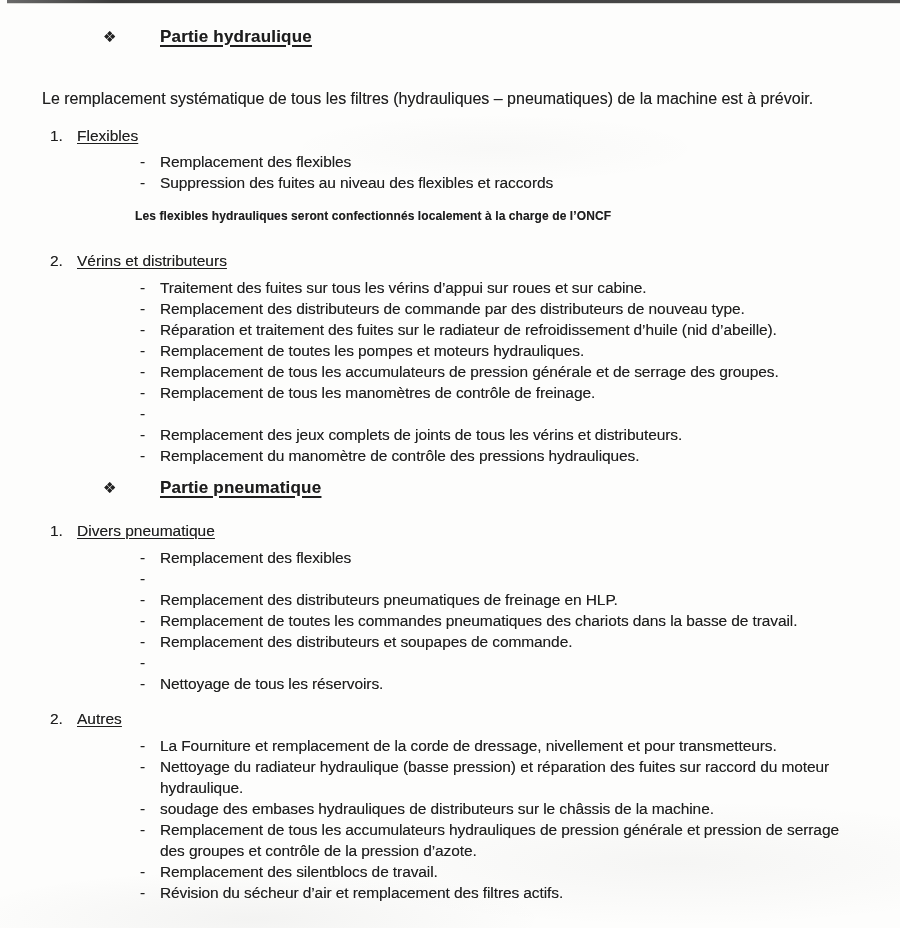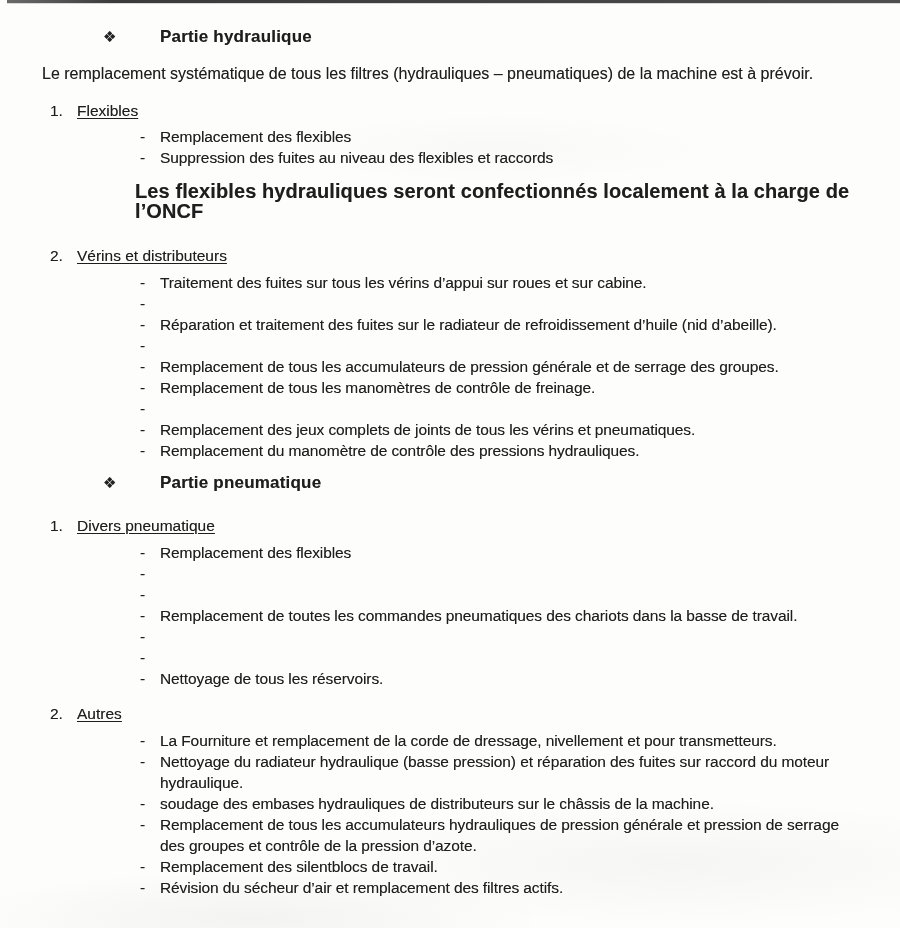--- a/index.html
+++ b/index.html
@@ -32,27 +32,28 @@
     font-weight: bold;
     line-height: 20px;
   }
   .main-heading .hbullet {
     width: 57px;
     font-weight: normal;
     font-size: 15px;
     color: #222;
   }
   .main-heading .htitle {
+    text-decoration: underline;
     text-decoration-thickness: 1.5px;
     text-underline-offset: 3px;
     letter-spacing: 0.2px;
   }
   .mh2 { margin-top: 12px; }
   .intro {
-    margin: 14px 0 0 42px;
+    margin: 39px 0 0 42px;
     max-width: 795px;
     font-size: 16px;
     line-height: 26px;
   }
   .sechead {
     display: flex;
     margin-left: 50px;
     font-size: 15.5px;
     line-height: 20px;
   }
@@ -71,21 +72,21 @@
   .l2, .l3, .l4 { margin-top: 6px; }
   .item {
     display: flex;
     font-size: 15.5px;
     line-height: 21px;
   }
   .item .dash { width: 20px; }
   .item .txt { max-width: 705px; letter-spacing: -0.1px; }
   .note {
     margin: 13px 0 0 135px;
-    font-size: 20px;
+    font-size: 12px;
     font-weight: bold;
     line-height: 20px;
     letter-spacing: 0.1px;
   }
 </style>
 </head>
 <body>
 
 <div class="page">
   <div class="topbar"></div>
@@ -118,42 +119,44 @@
     <span class="num">2.</span>
     <span class="sectitle">Vérins et distributeurs</span>
   </div>
   <div class="list l2">
     <div class="item">
       <span class="dash">-</span>
       <span class="txt">Traitement des fuites sur tous les vérins d’appui sur roues et sur cabine.</span>
     </div>
     <div class="item">
       <span class="dash">-</span>
+      <span class="txt">Remplacement des distributeurs de commande par des distributeurs de nouveau type.</span>
     </div>
     <div class="item">
       <span class="dash">-</span>
       <span class="txt">Réparation et traitement des fuites sur le radiateur de refroidissement d’huile (nid d’abeille).</span>
     </div>
     <div class="item">
       <span class="dash">-</span>
+      <span class="txt">Remplacement de toutes les pompes et moteurs hydrauliques.</span>
     </div>
     <div class="item">
       <span class="dash">-</span>
       <span class="txt">Remplacement de tous les accumulateurs de pression générale et de serrage des groupes.</span>
     </div>
     <div class="item">
       <span class="dash">-</span>
       <span class="txt">Remplacement de tous les manomètres de contrôle de freinage.</span>
     </div>
     <div class="item">
       <span class="dash">-</span>
     </div>
     <div class="item">
       <span class="dash">-</span>
-      <span class="txt">Remplacement des jeux complets de joints de tous les vérins et pneumatiques.</span>
+      <span class="txt">Remplacement des jeux complets de joints de tous les vérins et distributeurs.</span>
     </div>
     <div class="item">
       <span class="dash">-</span>
       <span class="txt">Remplacement du manomètre de contrôle des pressions hydrauliques.</span>
     </div>
   </div>
 
   <div class="main-heading mh2">
     <span class="hbullet">❖</span>
     <span class="htitle">Partie pneumatique</span>
@@ -166,27 +169,29 @@
   <div class="list l3">
     <div class="item">
       <span class="dash">-</span>
       <span class="txt">Remplacement des flexibles</span>
     </div>
     <div class="item">
       <span class="dash">-</span>
     </div>
     <div class="item">
       <span class="dash">-</span>
+      <span class="txt">Remplacement des distributeurs pneumatiques de freinage en HLP.</span>
     </div>
     <div class="item">
       <span class="dash">-</span>
       <span class="txt">Remplacement de toutes les commandes pneumatiques des chariots dans la basse de travail.</span>
     </div>
     <div class="item">
       <span class="dash">-</span>
+      <span class="txt">Remplacement des distributeurs et soupapes de commande.</span>
     </div>
     <div class="item">
       <span class="dash">-</span>
     </div>
     <div class="item">
       <span class="dash">-</span>
       <span class="txt">Nettoyage de tous les réservoirs.</span>
     </div>
   </div>
 

